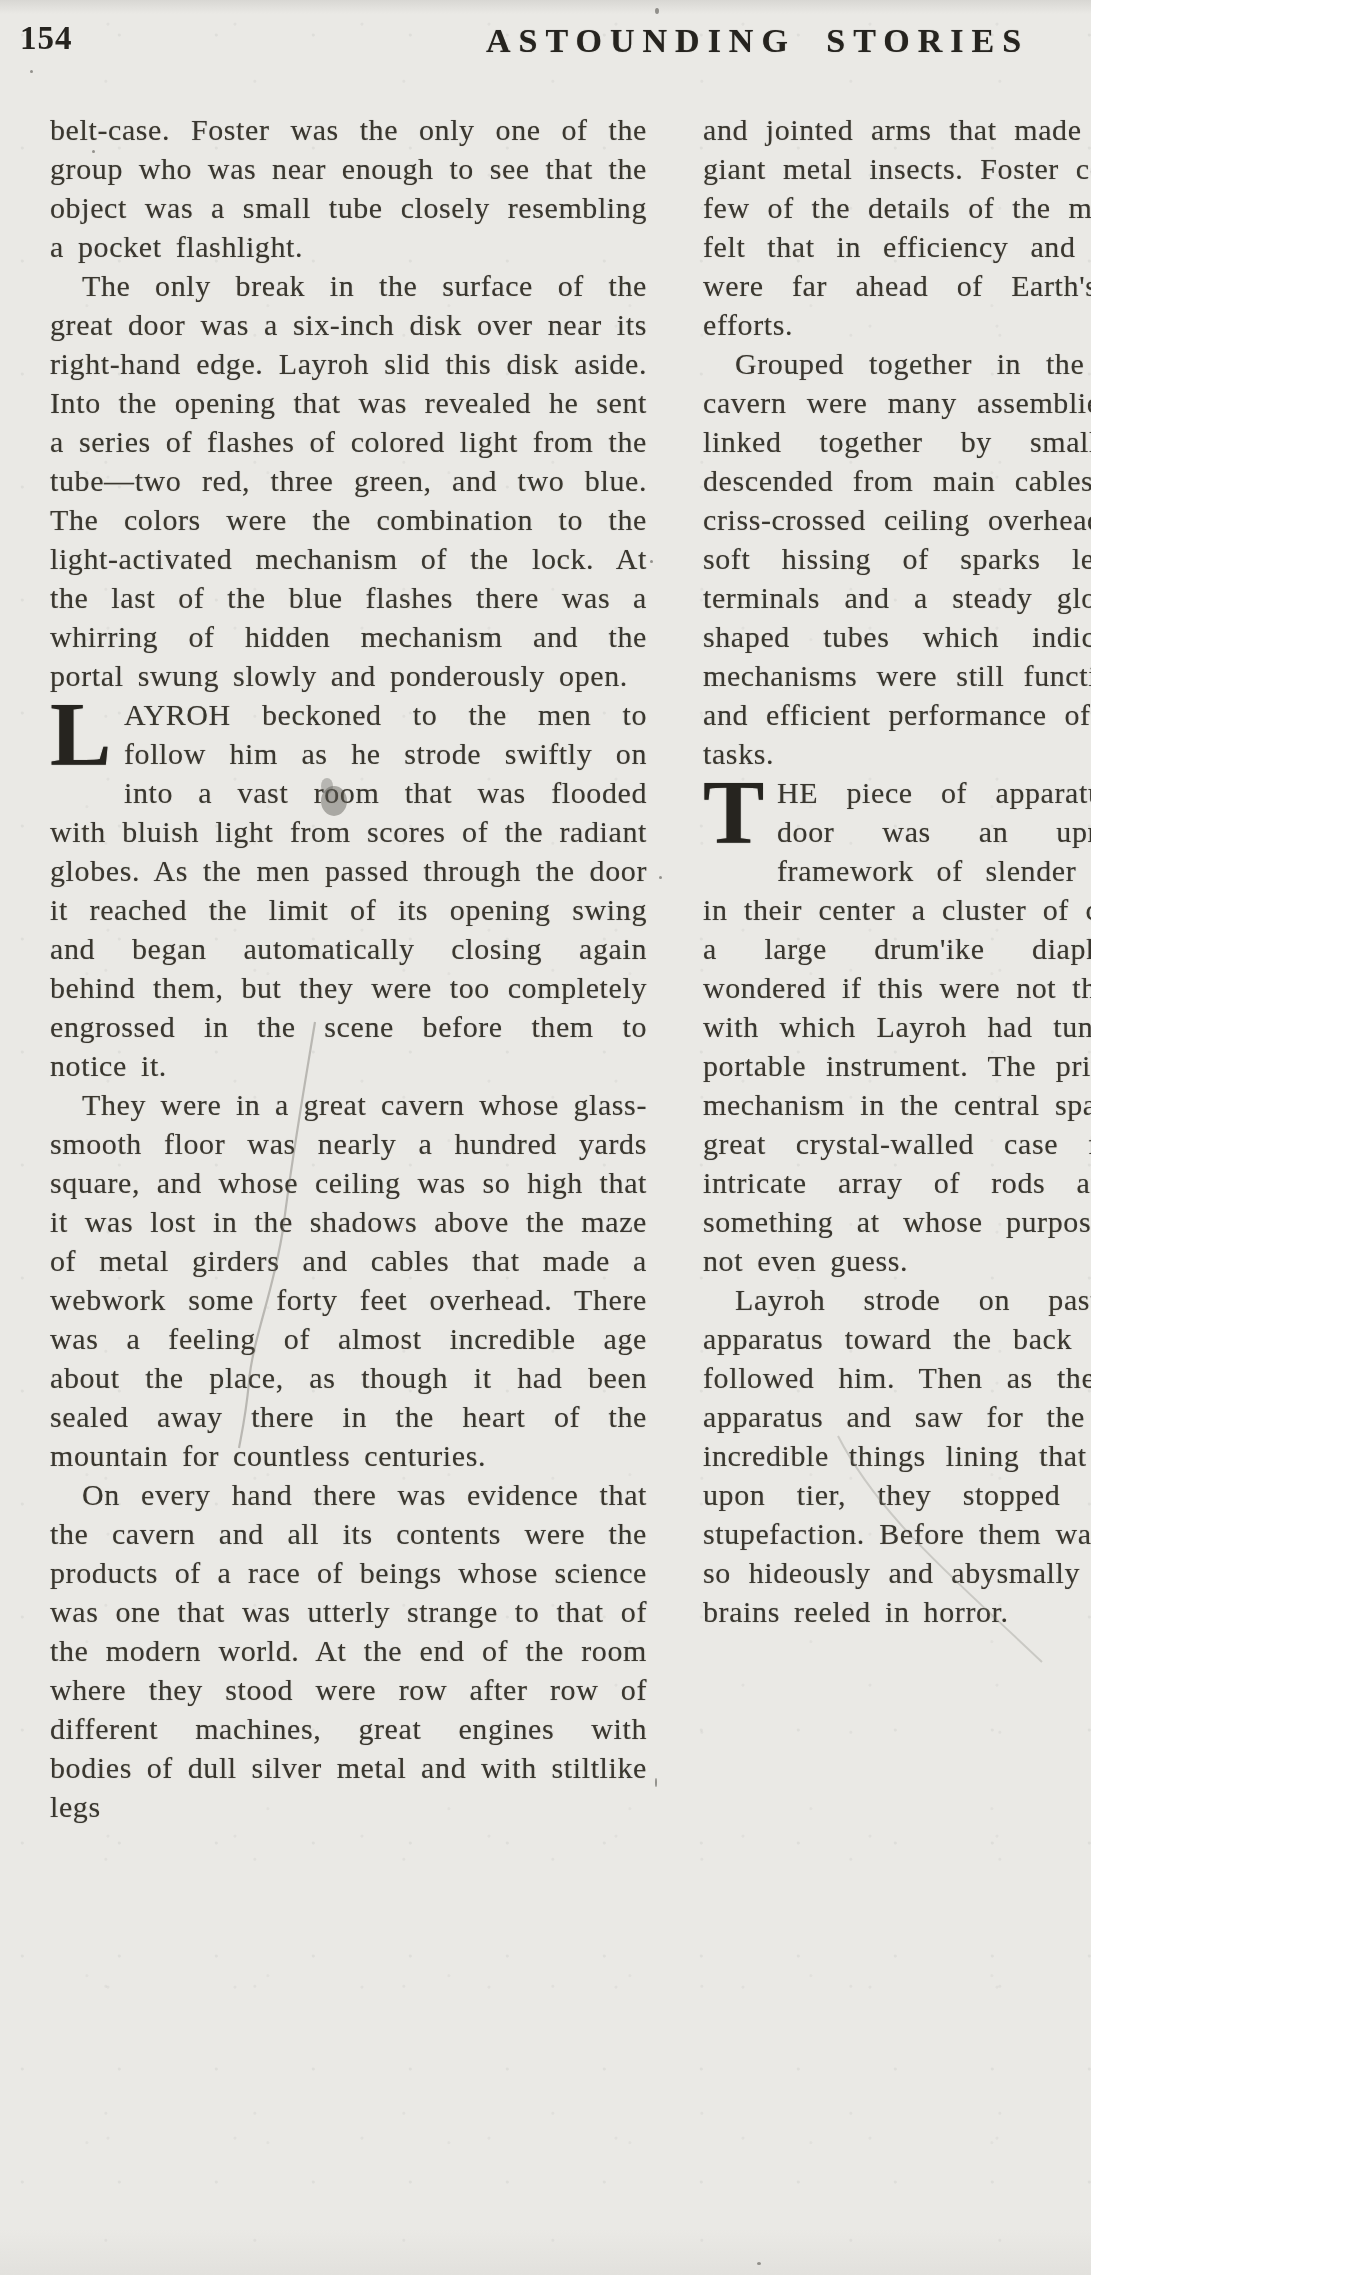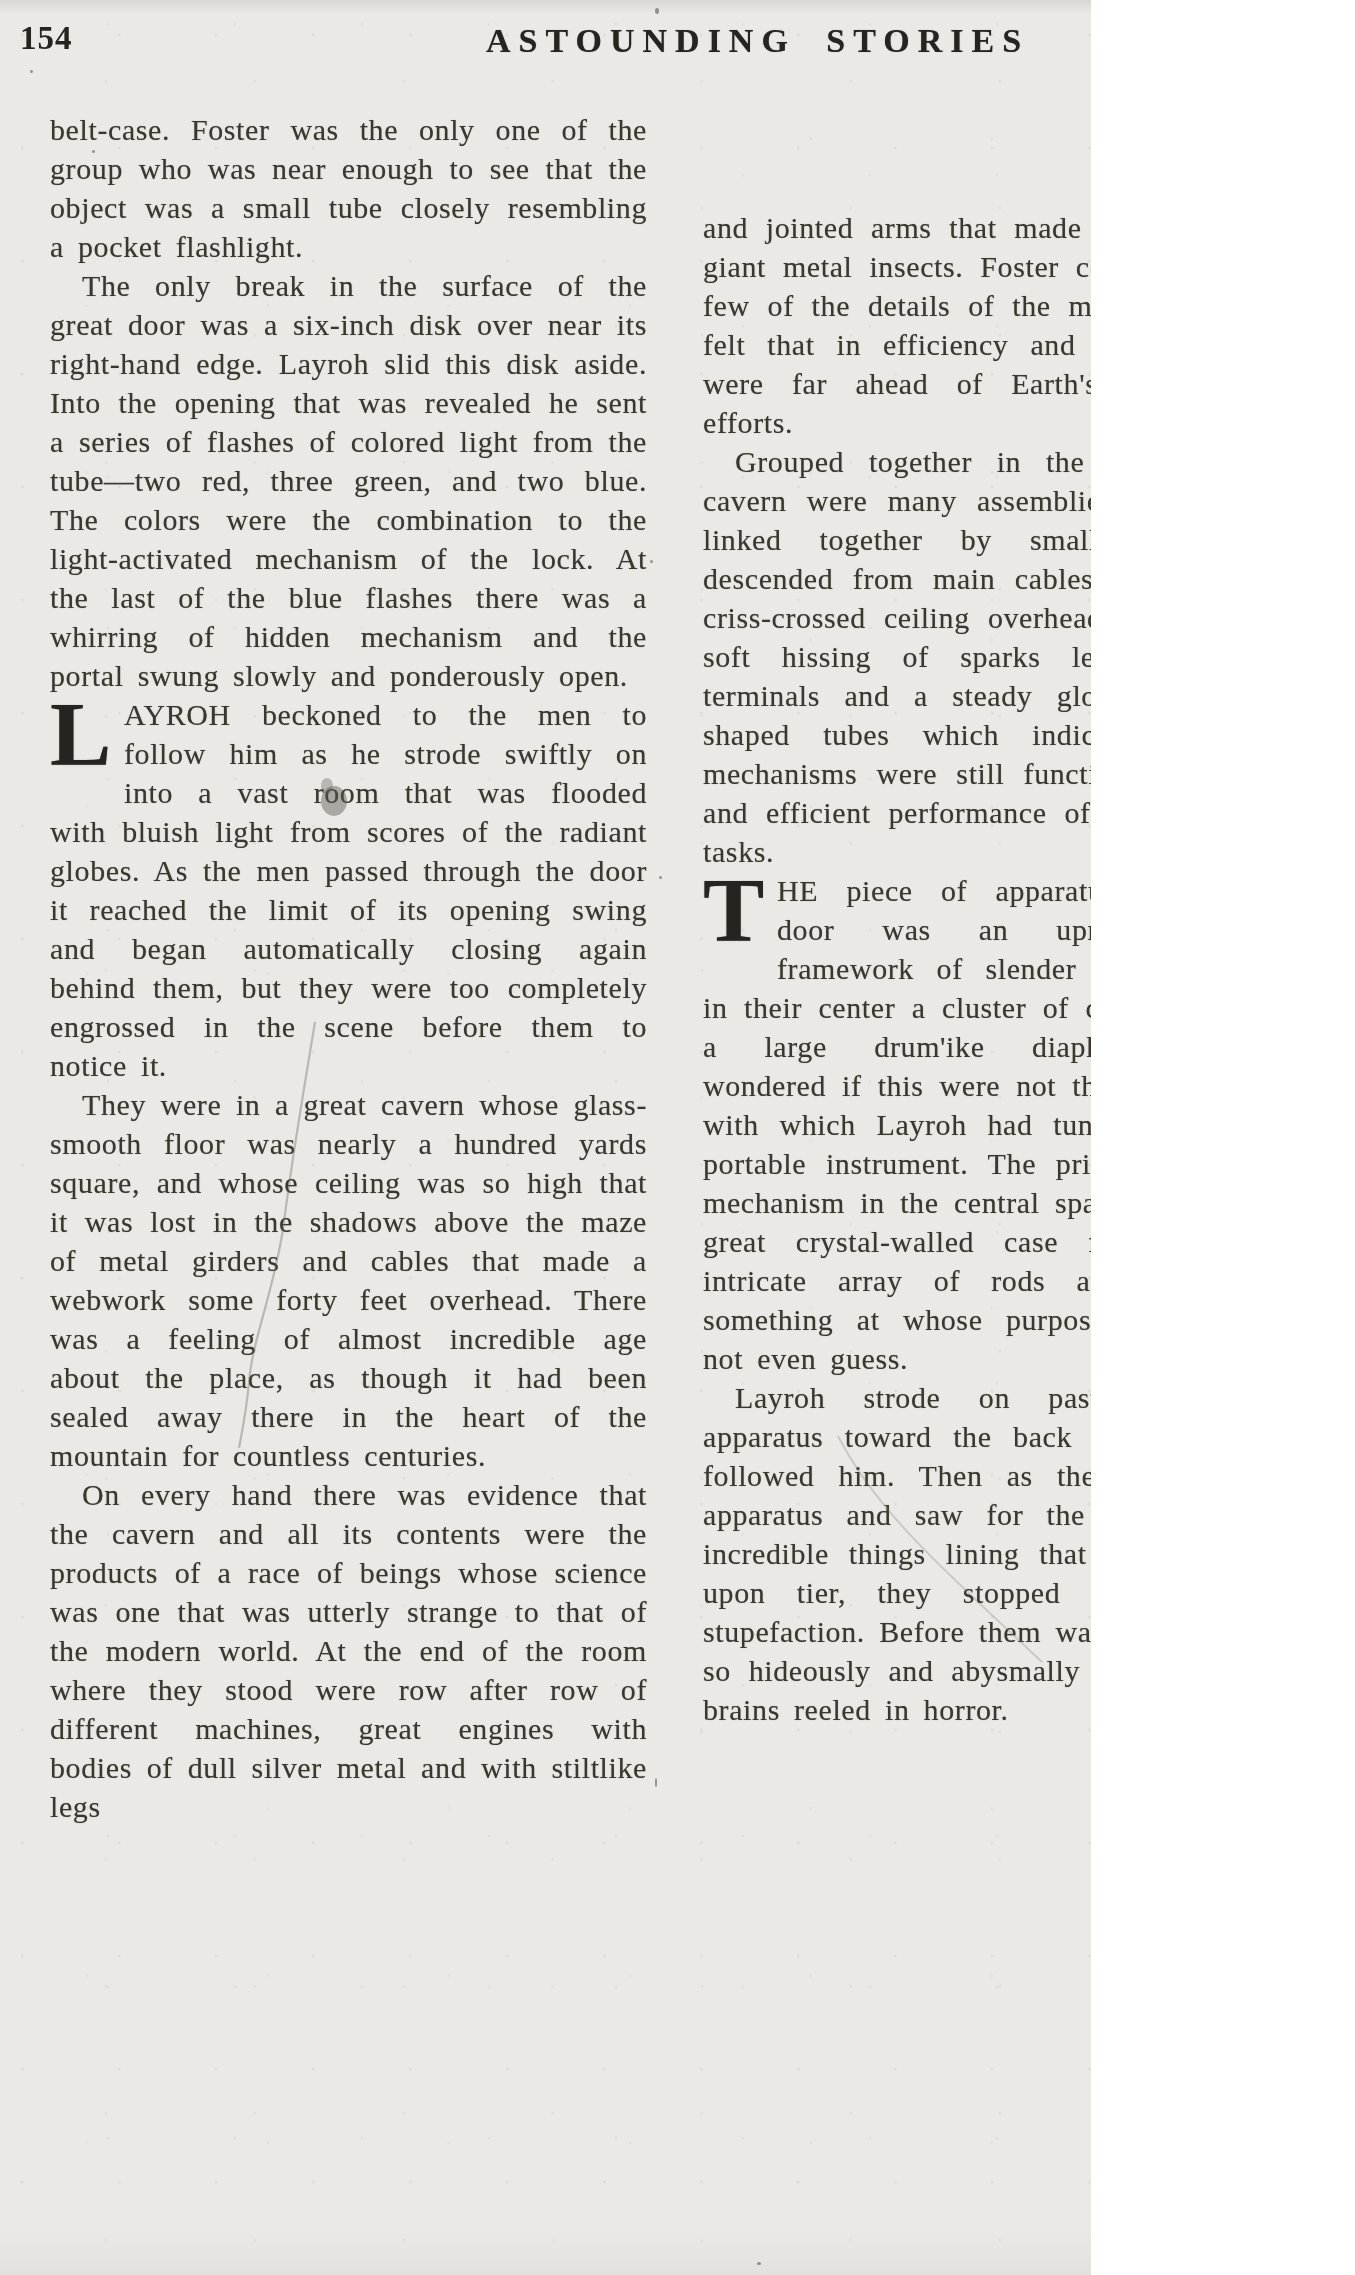--- a/index.html
+++ b/index.html
@@ -53,21 +53,20 @@
     text-shadow: 0 0 1px rgba(40,38,32,0.45);
   }
 
   .columns {
     position: absolute;
     top: 110px;
     left: 50px;
     width: 1250px;
     display: flex;
     gap: 56px;
-    align-items: center;
   }
 
   .col {
     width: 597px;
     text-align: justify;
     font-size: 30px;
     line-height: 39px;
     letter-spacing: 0.6px;
     word-spacing: 6px;
     filter: blur(0.5px);

